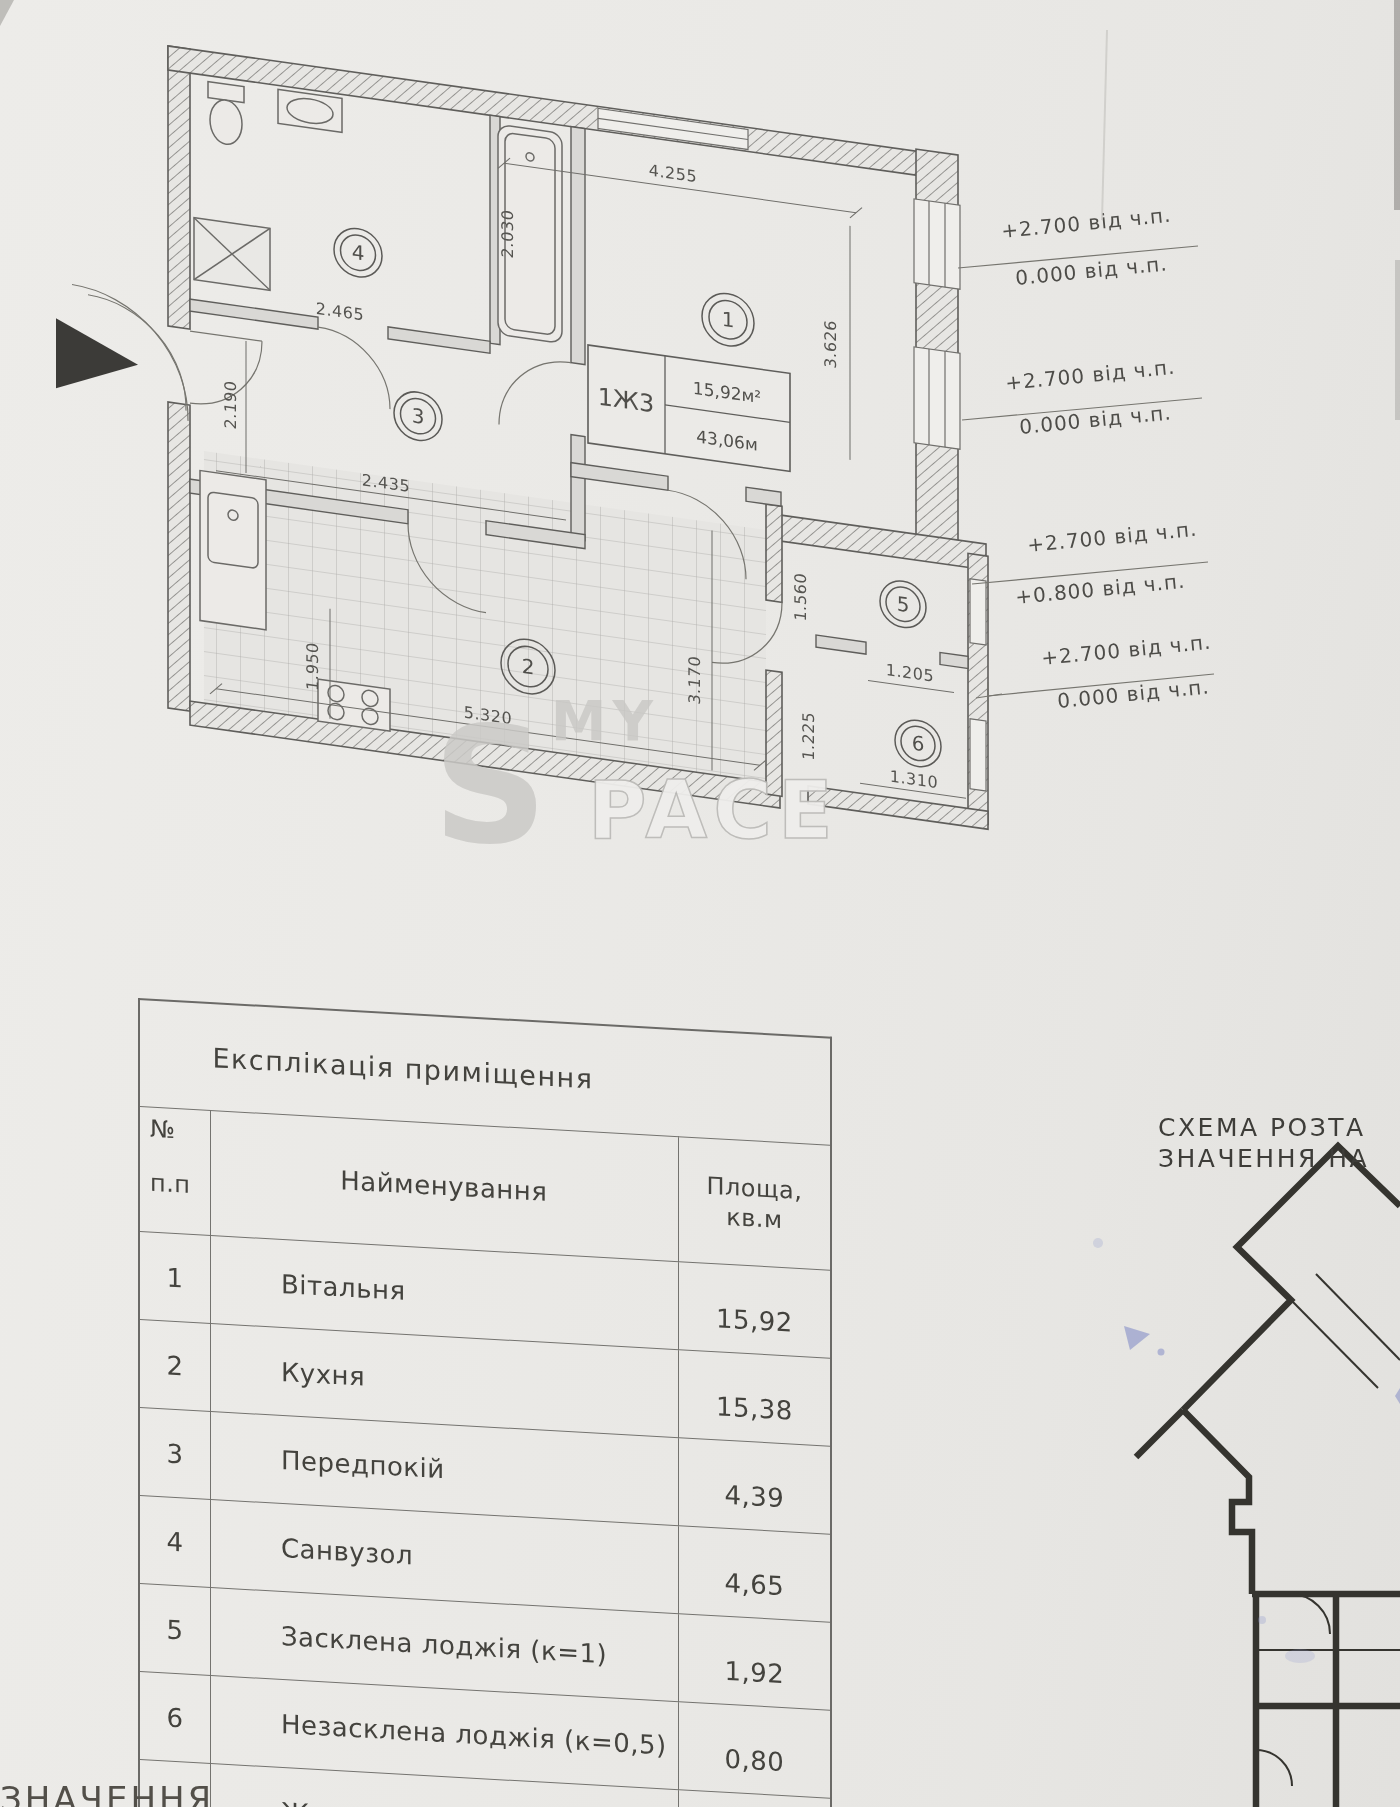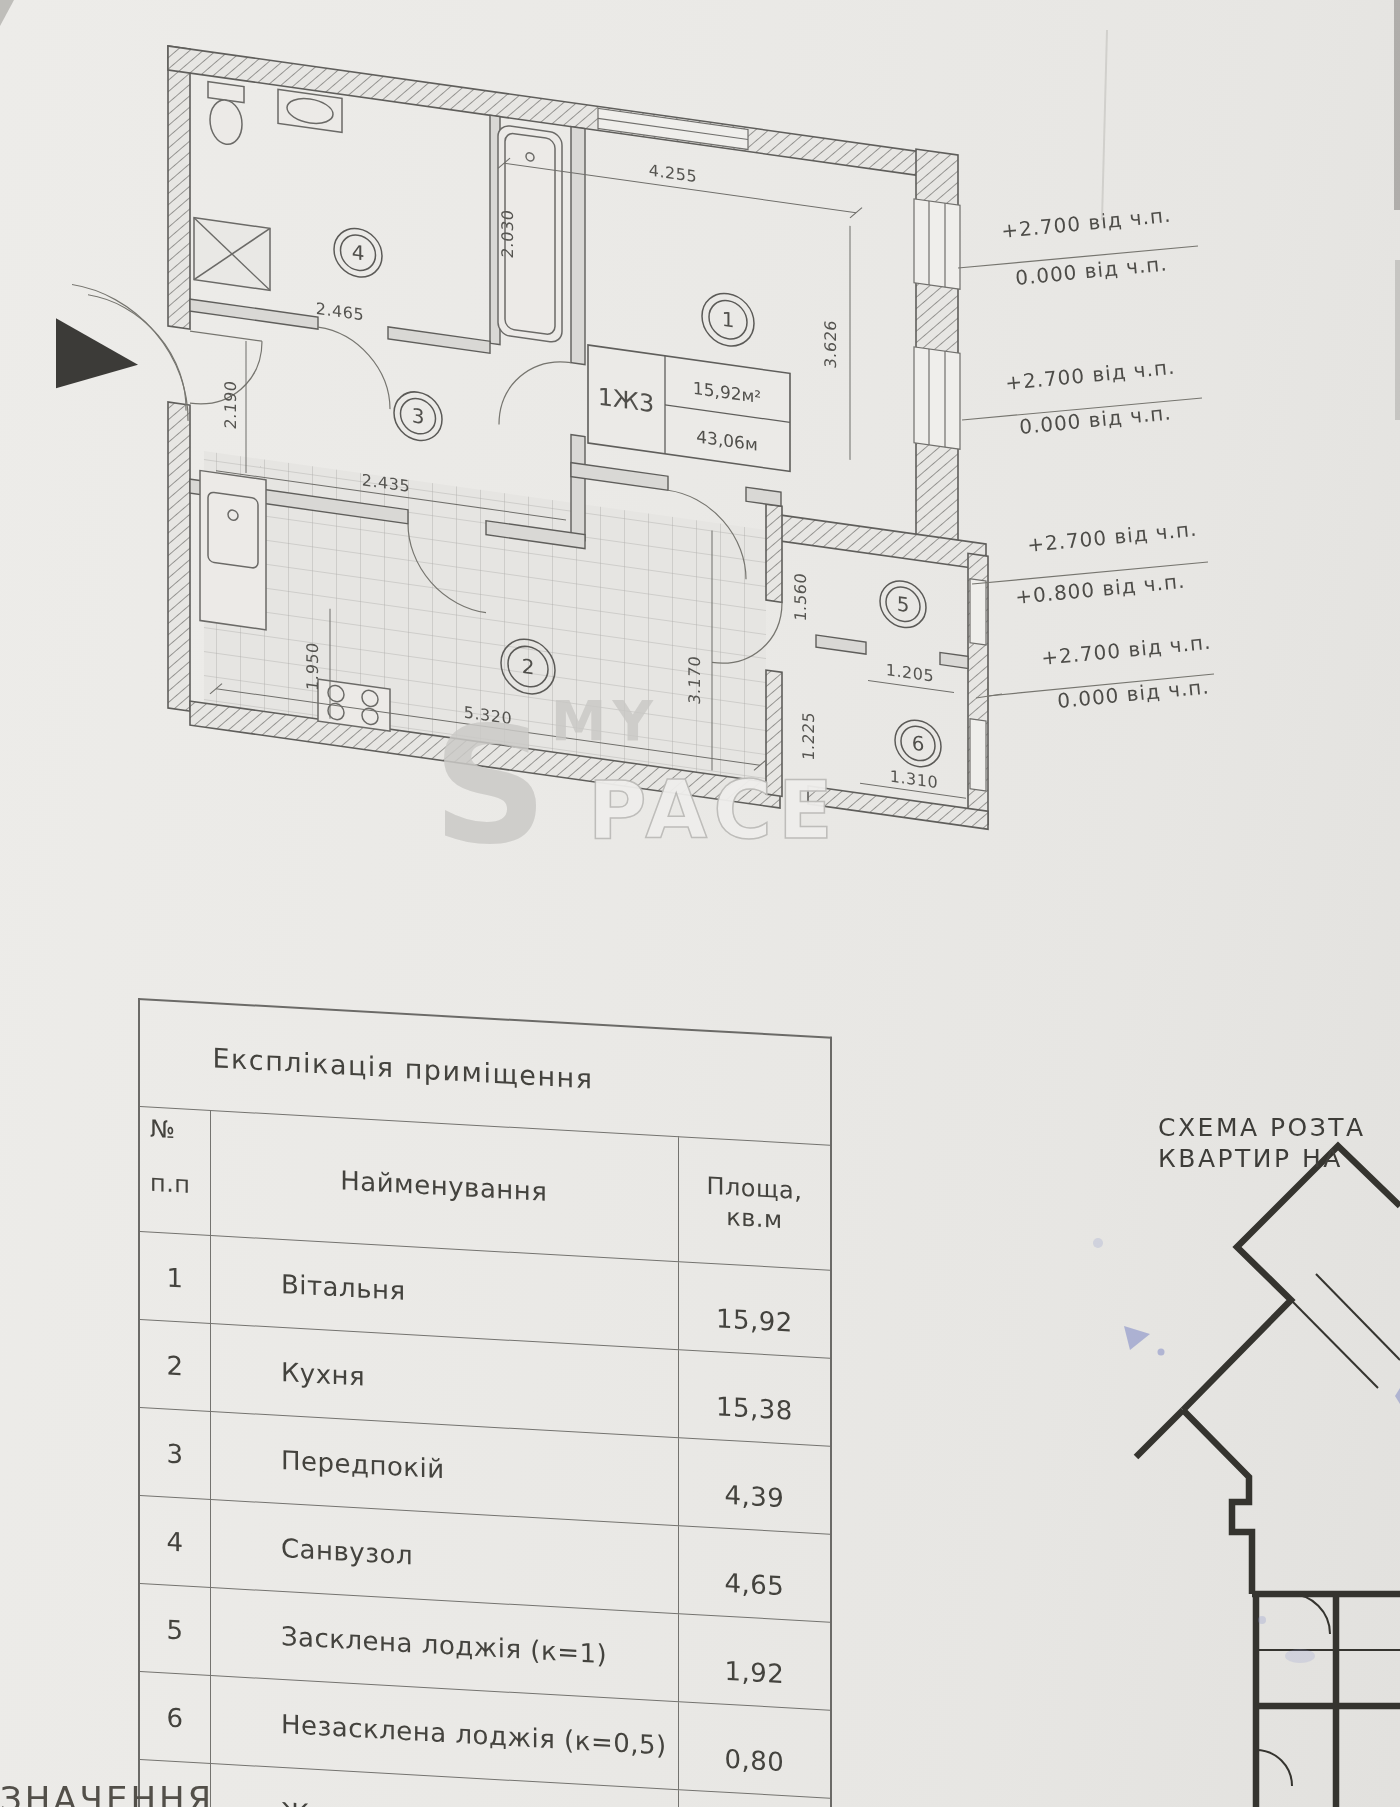--- a/index.html
+++ b/index.html
@@ -335,18 +335,18 @@
       <td class="c-name">Житлова площа</td>
       <td class="c-area">15,92 м²</td>
     </tr>
 
   </tbody>
       </table>
 </div>
 
 <div class="schema-title">
   <div>СХЕМА РОЗТА</div>
-  <div>КВАРТИР НА</div>
+  <div>ЗНАЧЕННЯ НА</div>
 </div>
 
 <div class="footer-cut">ЗНАЧЕННЯ</div>
 
 </div>
 
 </body></html>

